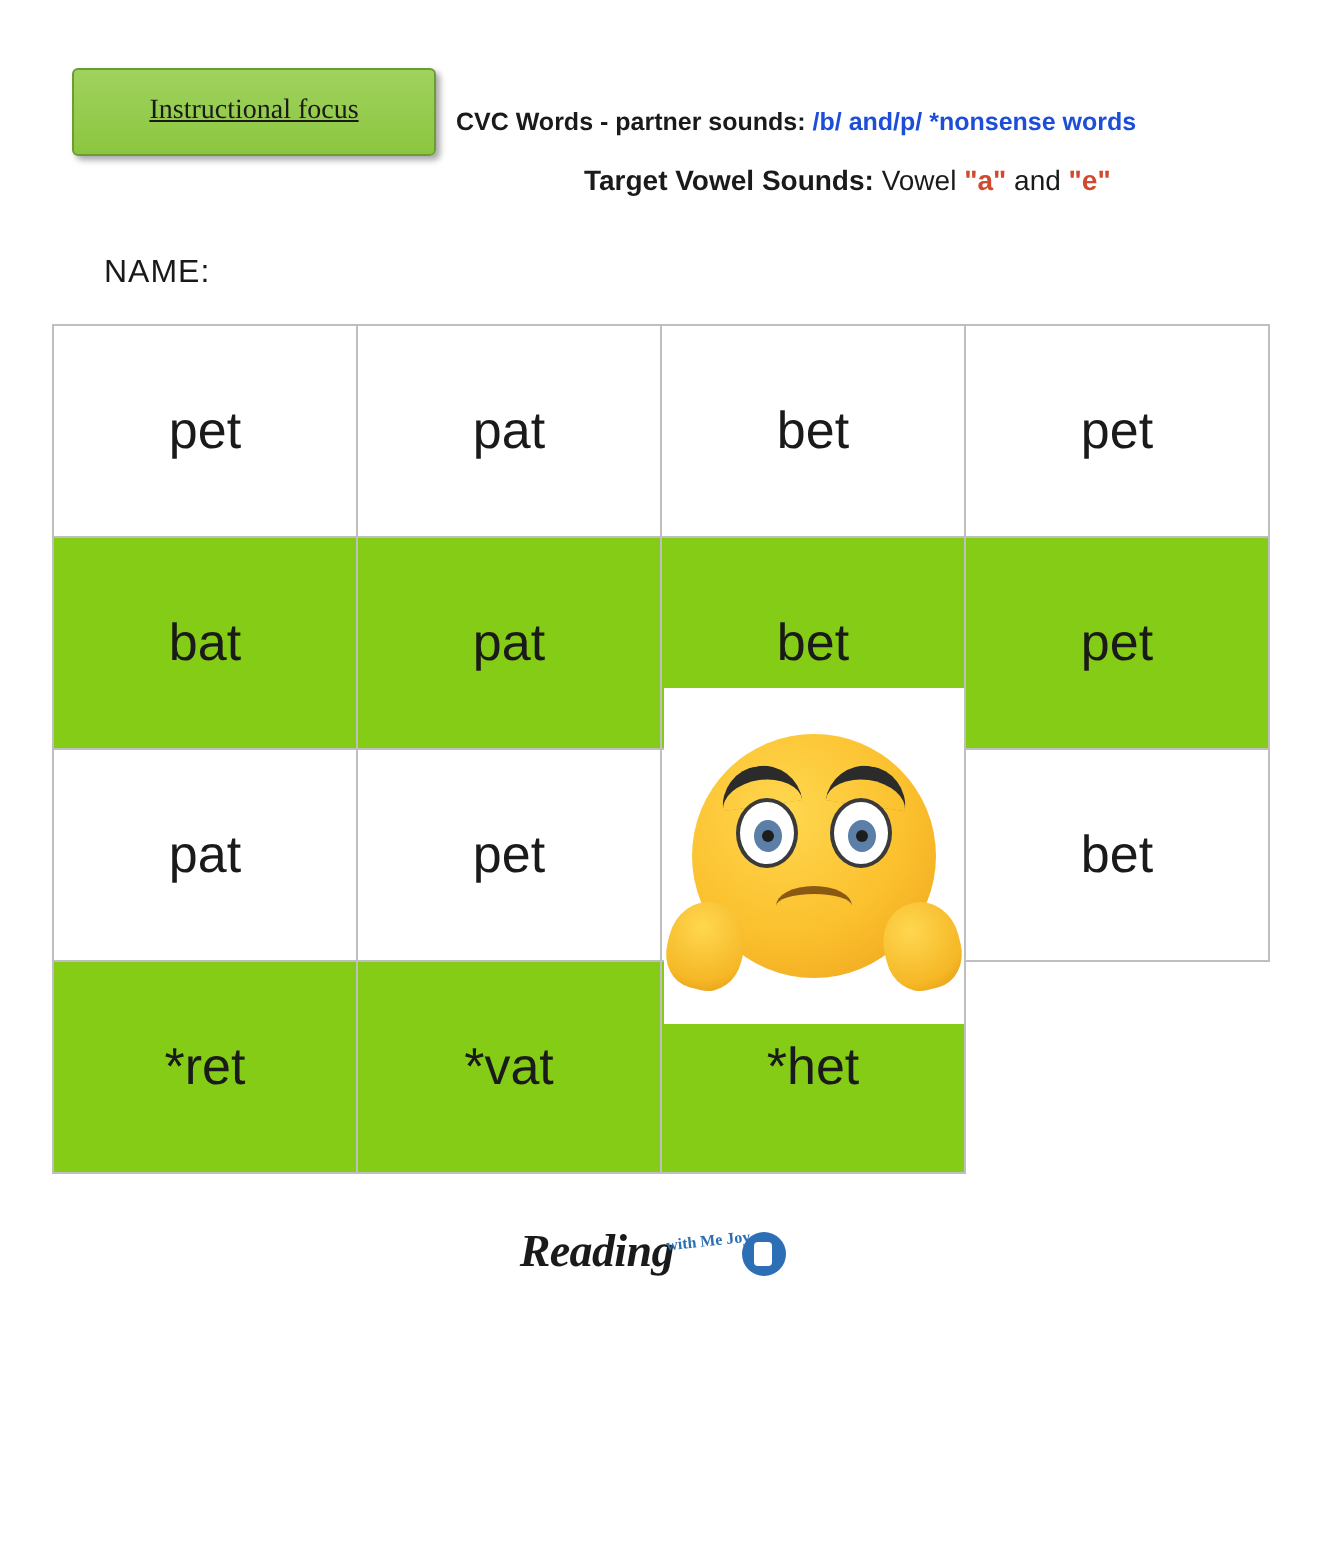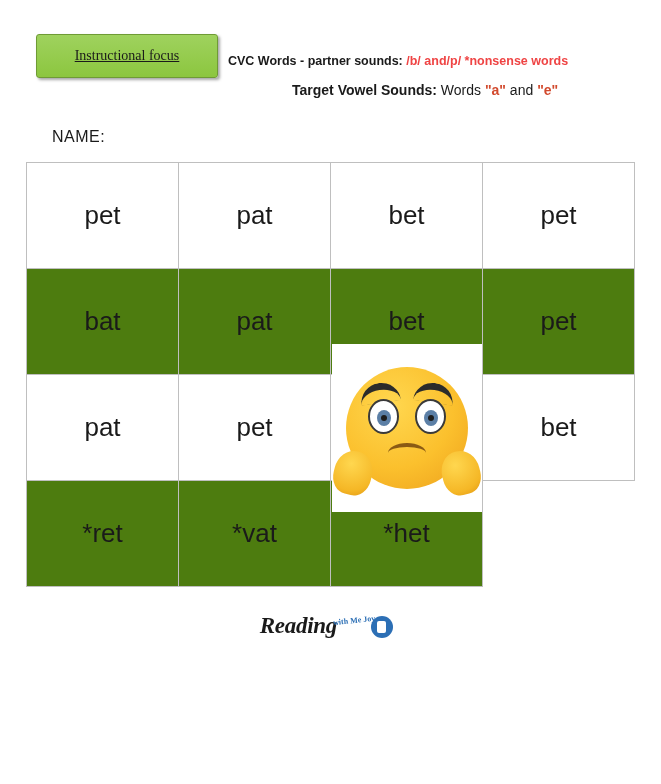--- a/index.html
+++ b/index.html
@@ -44,21 +44,21 @@
     margin-left: 228px;
     padding-top: 32px;
   }
   .hdr-line1 {
     font-size: 12.5px;
     font-weight: bold;
     color: #1a1a1a;
     white-space: nowrap;
   }
   .hdr-line1 .accent {
-    color: #ef4444;
+    color: #1d4ed8;
     text-align: right;
   }
   .hdr-line2 {
     font-size: 14px;
     margin-top: 14px;
     margin-left: 28px;
     white-space: nowrap;
   }
   .hdr-line2 .lbl {
     font-weight: bold;
@@ -101,21 +101,21 @@
     display: flex;
     align-items: center;
     justify-content: center;
     font-size: 26px;
     font-weight: normal;
     color: #1a1a1a;
     background: #ffffff;
     position: relative;
   }
   .cell.shaded {
-    background: #4d7c0f;
+    background: #84cc16;
     align-items: center;
   }
   .cell.has-sticker {
     overflow: visible;
   }
 
   
   .sticker {
     position: absolute;
     left: 50%;
@@ -266,21 +266,21 @@
 
   <div class="focus-badge">
     <span>Instructional focus</span>
   </div>
 
   <div class="header-lines">
     <div class="hdr-line1">
       <span>CVC Words - partner sounds: </span><span class="accent">/b/ and/p/ *nonsense words</span>
     </div>
     <div class="hdr-line2">
-      <span class="lbl">Target Vowel Sounds:</span><span class="short"> Words </span><span class="vowel">"a"</span><span class="short"> and </span><span class="vowel">"e"</span>
+      <span class="lbl">Target Vowel Sounds:</span><span class="short"> Vowel </span><span class="vowel">"a"</span><span class="short"> and </span><span class="vowel">"e"</span>
     </div>
   </div>
 </div>
 
 <div class="name-row">
   <span>NAME:</span>
 </div>
 
 <div class="grid-wrap">
 

